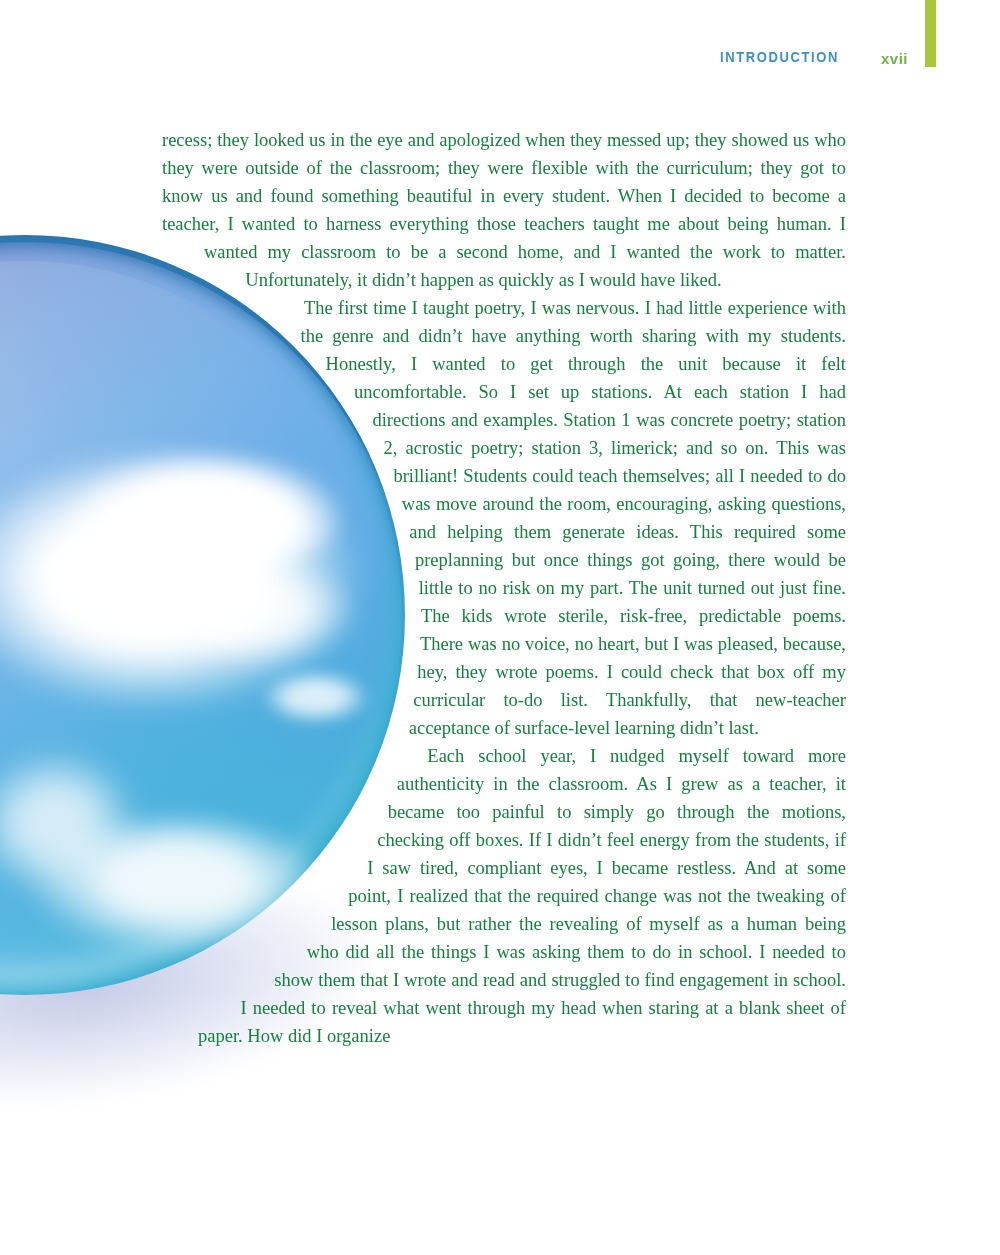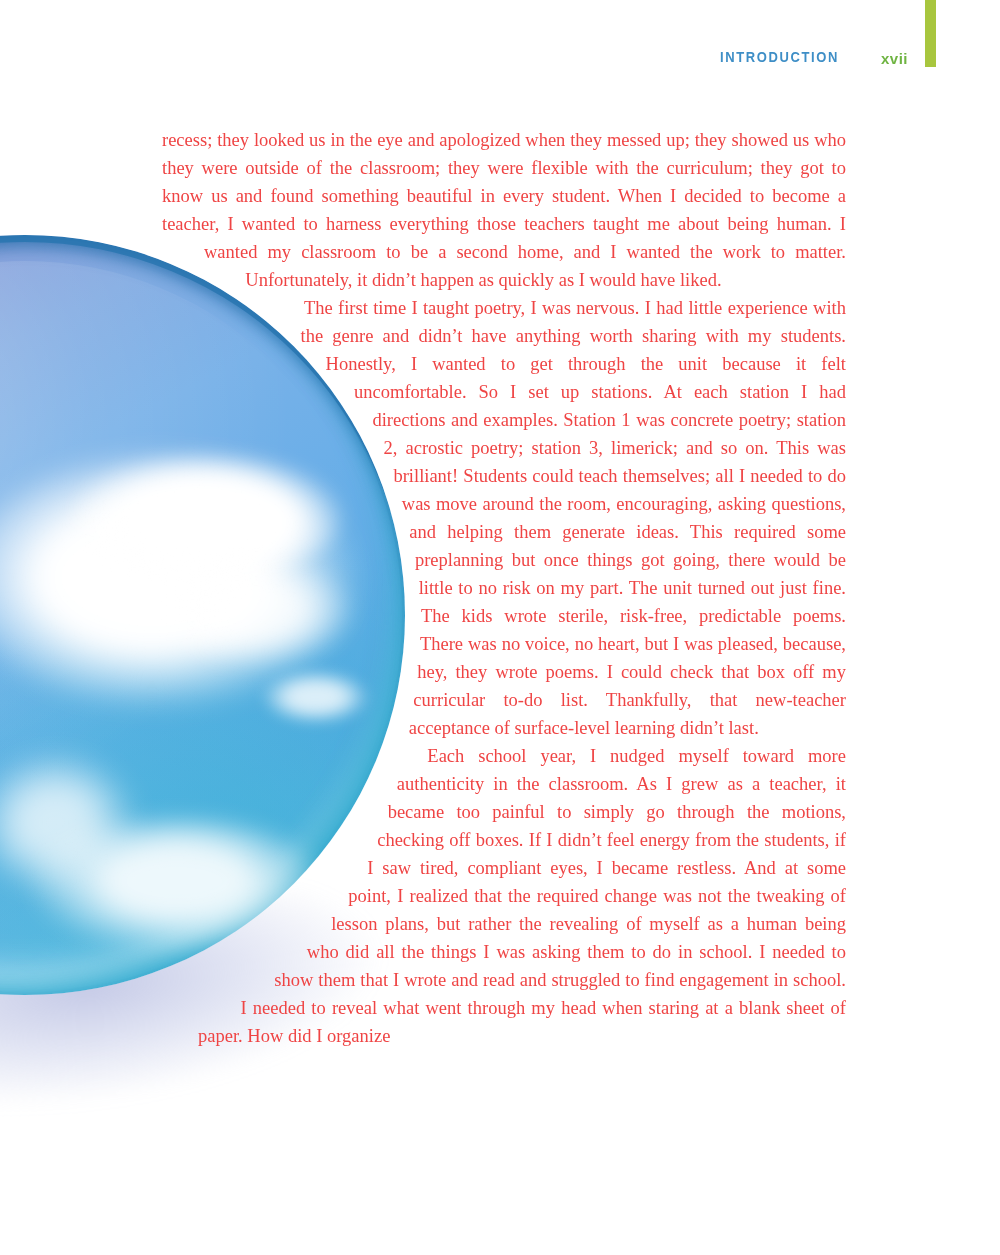--- a/index.html
+++ b/index.html
@@ -112,21 +112,21 @@
   }
 
   
   .text-block {
     position: absolute;
     left: 162px; top: 126px;
     width: 684px;
     z-index: 3;
     font-size: 18.5px;
     line-height: 28px;
-    color: #ef4444;
+    color: #15803d;
     text-align: justify;
   }
   .text-block p { margin: 0; }
   .text-block p.indented { text-indent: 24px; }
 
   
   .wrap-shape {
     float: left;
     width: 270px; height: 945px;
     shape-outside: polygon(

